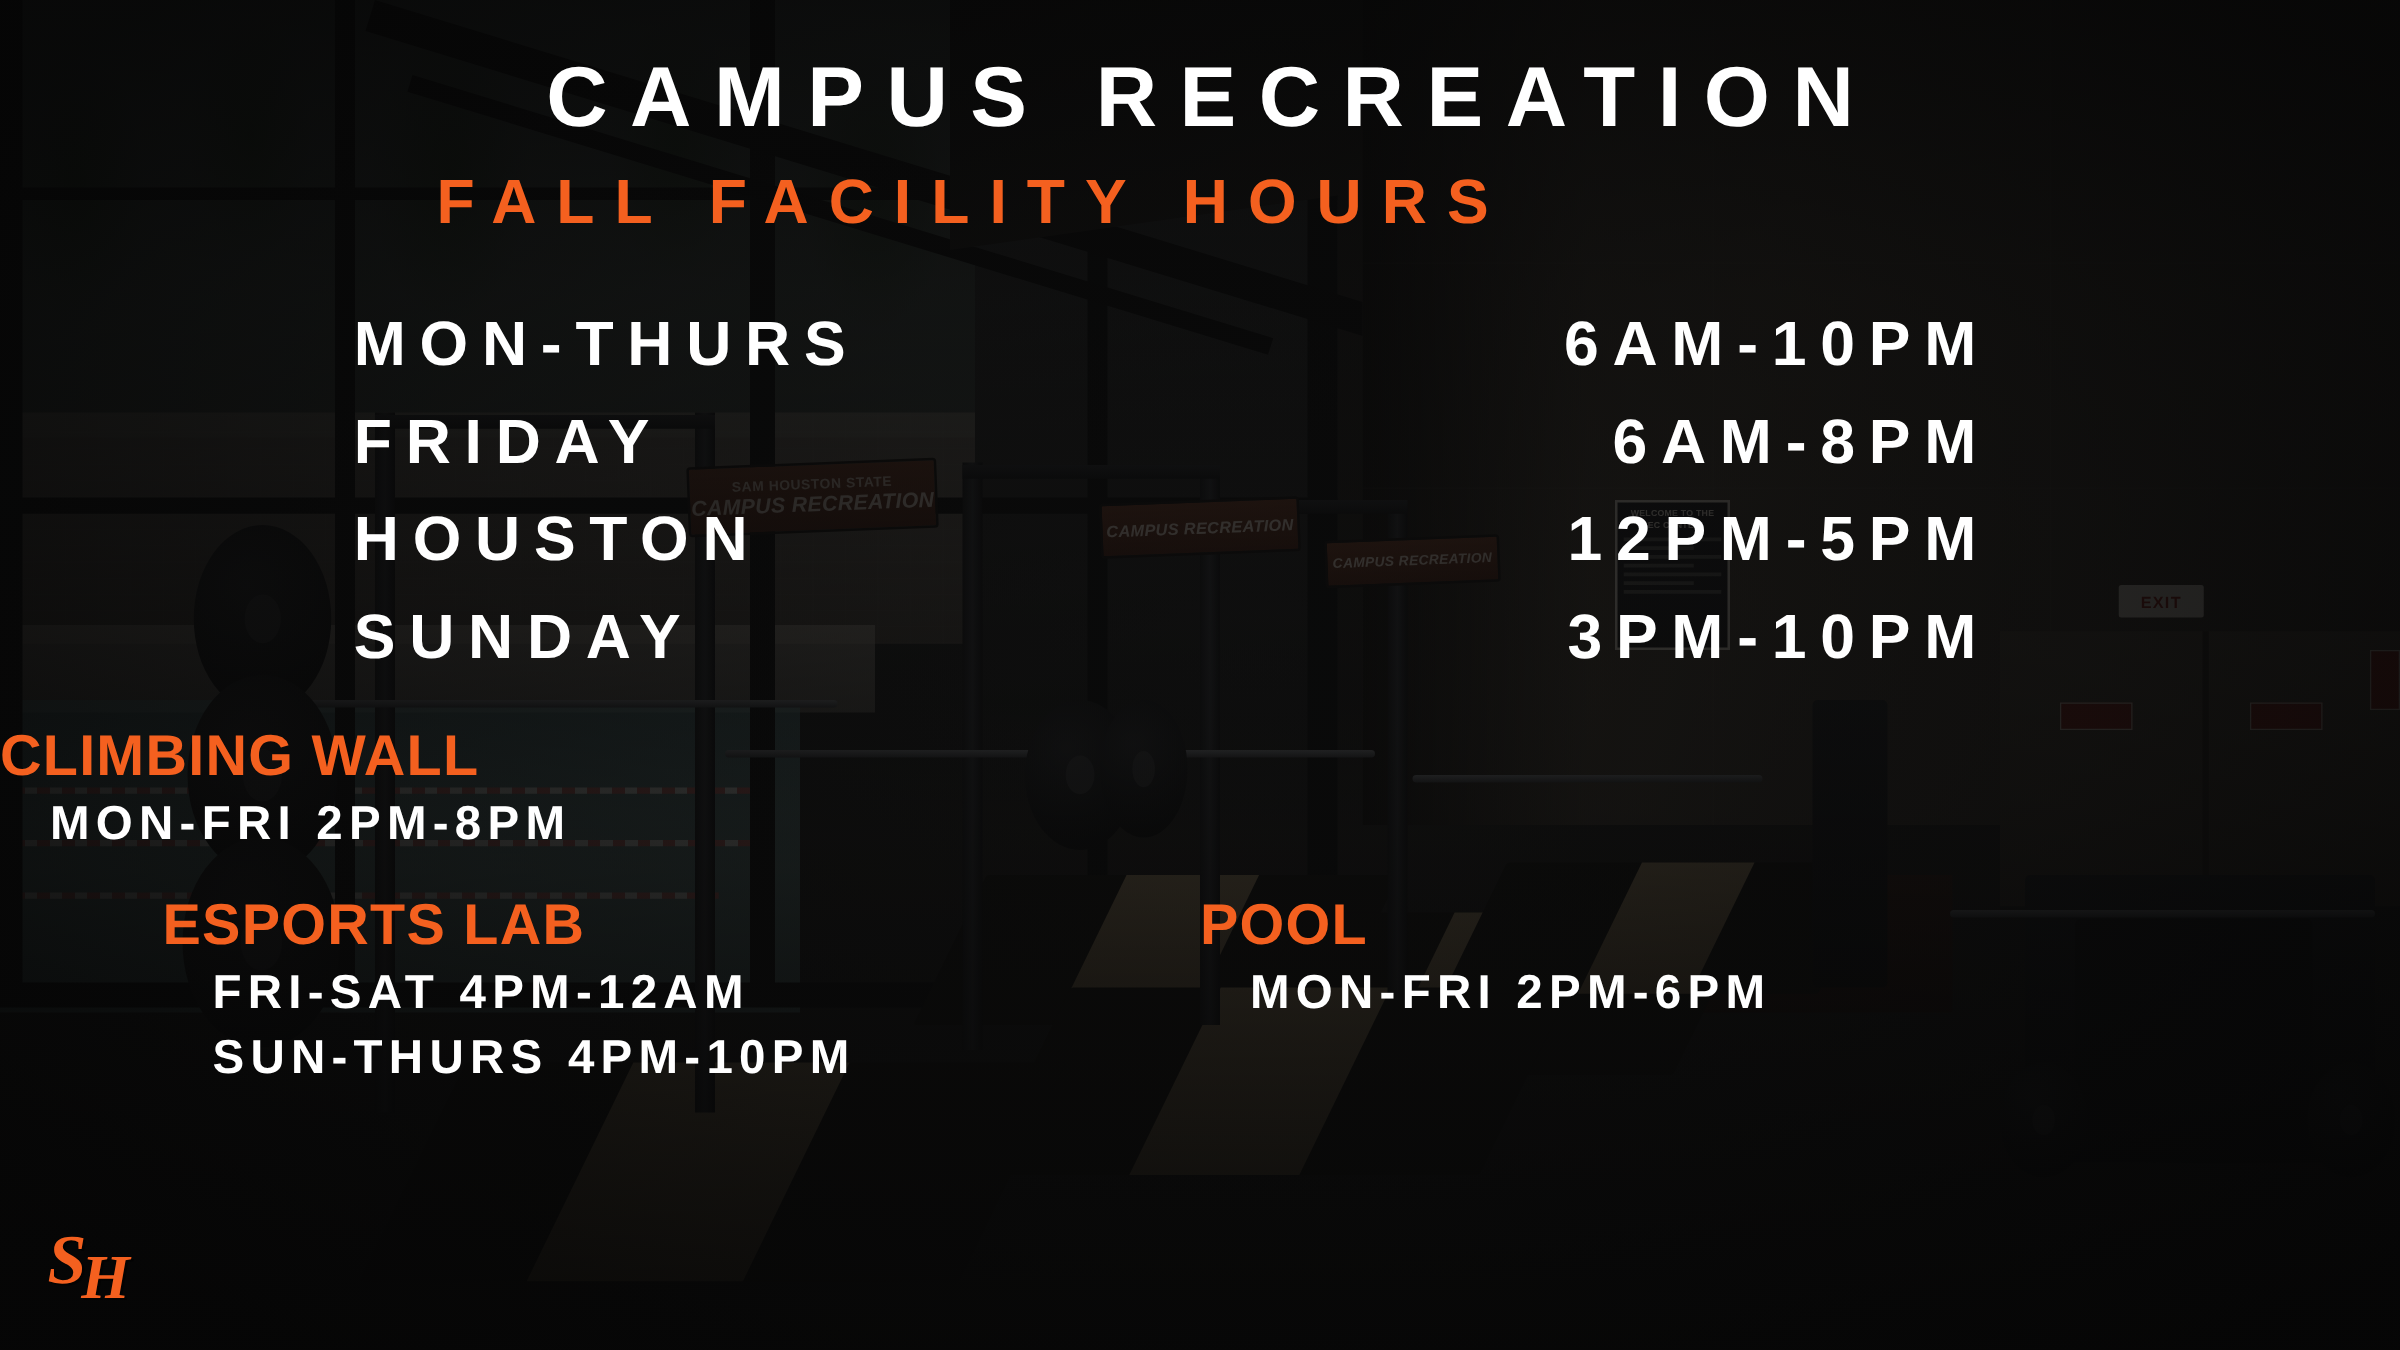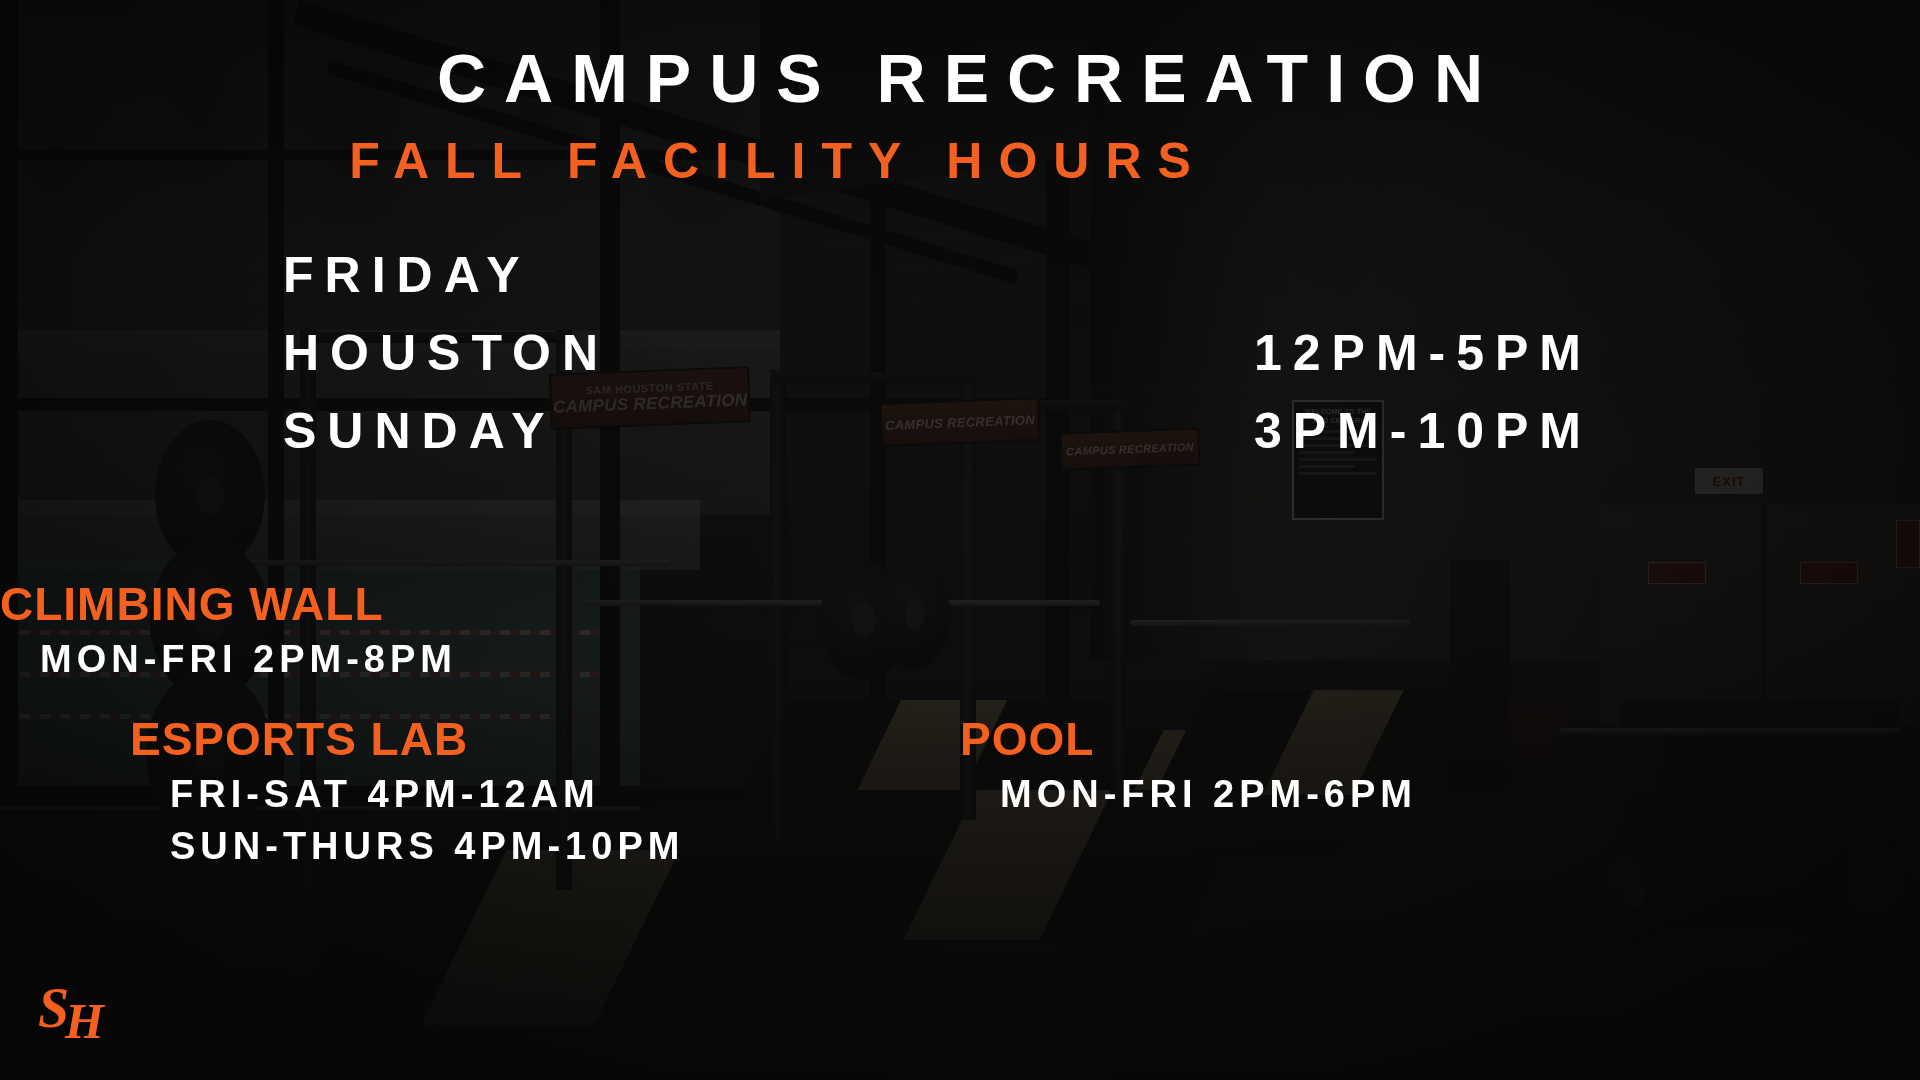--- a/index.html
+++ b/index.html
@@ -332,21 +332,26 @@
     <div class="overlay"></div>
   </div>
 
   <div class="content">
 
     <div class="title">CAMPUS RECREATION</div>
     <div class="subtitle">FALL FACILITY HOURS</div>
 
     <div class="hours-table">
       <div class="hours-row">
+        <div class="day">MON-THURS</div>
+        <div class="time">6AM-10PM</div>
+      </div>
+      <div class="hours-row">
         <div class="day">FRIDAY</div>
+        <div class="time">6AM-8PM</div>
       </div>
       <div class="hours-row">
         <div class="day">HOUSTON</div>
         <div class="time">12PM-5PM</div>
       </div>
       <div class="hours-row">
         <div class="day">SUNDAY</div>
         <div class="time">3PM-10PM</div>
       </div>
     </div>

